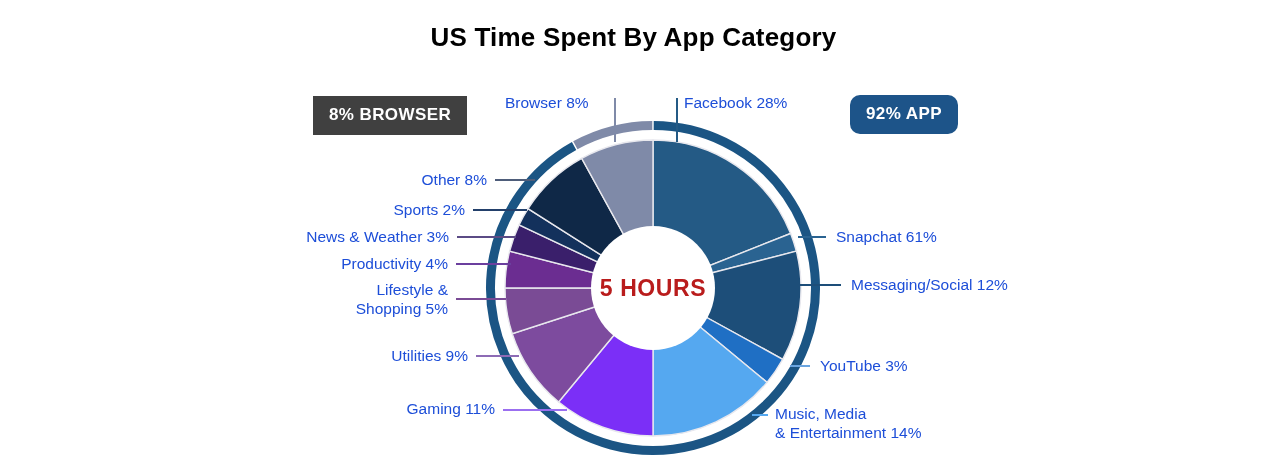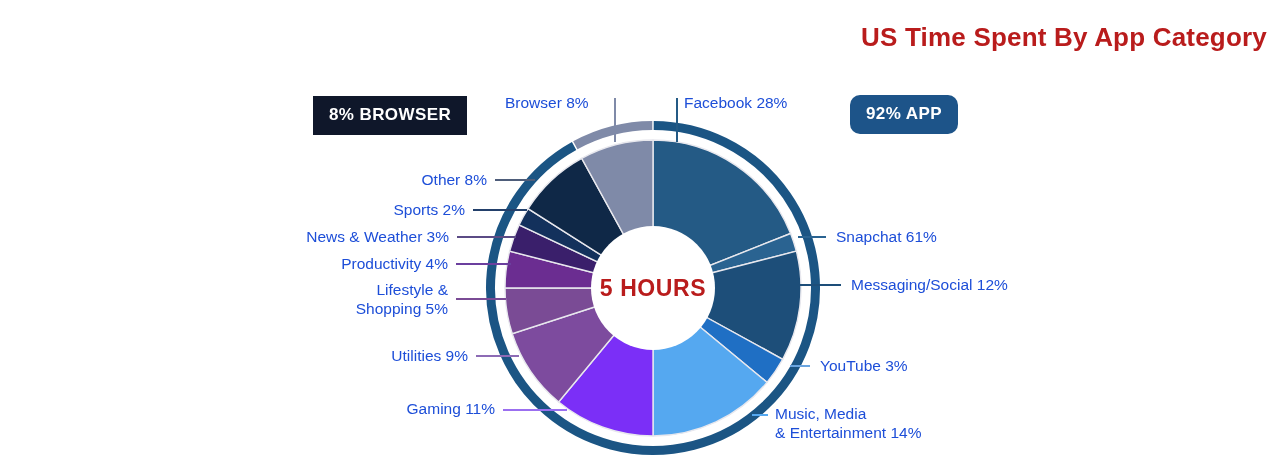--- a/index.html
+++ b/index.html
@@ -14,24 +14,24 @@
     overflow: hidden;
     font-family: "Liberation Sans", sans-serif;
     color: #3c3c3c;
   }
 
   #chart-title {
     position: absolute;
     top: 22px;
     left: 0;
     width: 1267px;
-    text-align: right;
+    text-align: center;
     font-size: 26px;
     font-weight: bold;
-    color: #b91c1c;
+    color: #000000;
     letter-spacing: 0.2px;
   }
 
   .badge {
     position: absolute;
     padding: 9px 16px 10px 16px;
     color: #ffffff;
     font-size: 17px;
     font-weight: bold;
     letter-spacing: 0.4px;
@@ -86,21 +86,21 @@
   }
   .callout.right { text-align: left; }
   .callout.left  { text-align: right; }
   .callout.center-top { text-align: left; }
 </style>
 </head>
 <body>
 
 <div id="chart-title">US Time Spent By App Category</div>
 
-<div class="badge" id="badge-browser" style="background: #0f172a;">8% BROWSER</div>
+<div class="badge" id="badge-browser" style="background: #404040;">8% BROWSER</div>
 <div class="badge" id="badge-app" style="background: rgb(29, 84, 137); border-radius: 10px;">92% APP</div>
 
 <div id="donut-wrap">
   <svg id="donut-svg" viewBox="0 0 368 368">
     <g id="outer-ring">
         <path d="M 184.70903775877136 21.501546882880632 A 162.5 162.5 0 1 1 105.09443865056771 41.94310158203871" fill="none" stroke="#1b5584" stroke-width="9"></path>
         <path d="M 106.33710769939702 41.259938491308816 A 162.5 162.5 0 0 1 183.2909622412287 21.501546882880632" fill="none" stroke="#7f8aa8" stroke-width="9"></path>
       </g>
     <g id="slices">
         <path d="M 184 184 L 184 36 A 148 148 0 0 1 321.6069199114612 129.51756620266767 Z" fill="#245a85" stroke="#e8e8ee" stroke-width="1.4">

